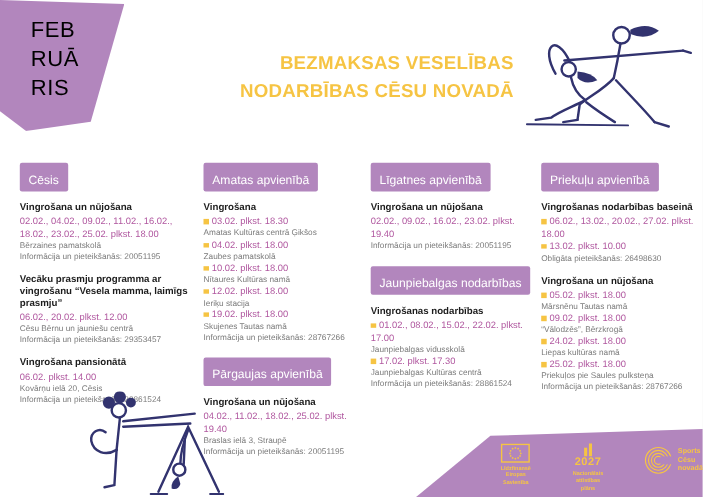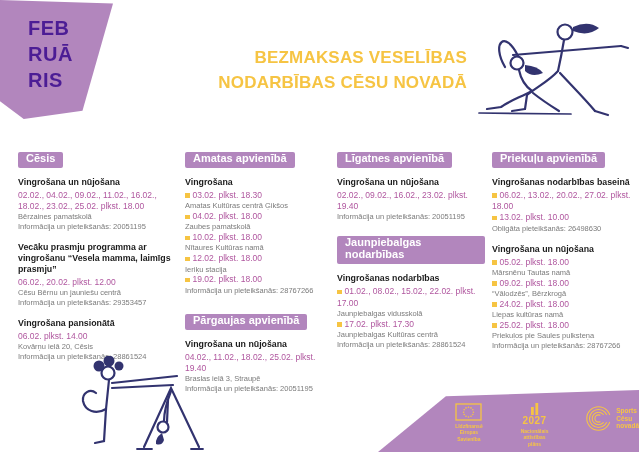--- a/index.html
+++ b/index.html
@@ -10,35 +10,35 @@
     --gray:#7b7b7b;
     --ink:#1d1d1d;
   }
   *{margin:0;padding:0;box-sizing:border-box;}
   body{background:#e8e8e8;font-family:"Liberation Sans",sans-serif;}
   #poster{position:relative;width:639px;height:452px;background:#ffffff;overflow:hidden;}
 
   
   .feb{position:absolute;left:0;top:0;width:113px;height:119px;background:var(--purple);
        clip-path:polygon(0 0,100% 3%,73% 93%,21% 100%,0 85%);}
-  .feb-text{padding:15px 0 0 28px;color:#4c1d95;font-weight:700;font-size:20px;line-height:26px;letter-spacing:.5px;}
+  .feb-text{padding:15px 0 0 28px;color:#000000;font-weight:400;font-size:20px;line-height:26px;letter-spacing:.5px;}
 
   
   .title{position:absolute;left:143px;top:46px;width:324px;text-align:right;color:var(--gold);
          font-weight:700;font-size:17px;line-height:1.45;letter-spacing:.2px;}
 
   
   .column{position:absolute;top:148px;}
   .column-1{left:18px;width:154px;}
   .column-2{left:185px;width:148px;}
   .column-3{left:337px;width:148px;}
   .column-4{left:492px;width:145px;}
   .section + .section{margin-top:14px;}
-  .badge{display:inline-block;background:var(--purple);color:#fff;font-weight:700;font-size:11px;
-         padding:0 8px 4px;border-radius:2px;margin-bottom:9px;}
+  .badge{display:inline-block;background:var(--purple);color:#fff;font-weight:400;font-size:11px;
+         padding:10px 8px 4px;border-radius:2px;margin-bottom:9px;}
   .event{margin-bottom:10px;}
   .event-title{font-size:8.8px;font-weight:700;color:var(--ink);line-height:1.25;margin-bottom:2px;}
   .line{line-height:1.32;}
   .date{font-size:8.5px;font-weight:400;color:var(--magenta);}
   .detail{font-size:7.5px;color:var(--gray);}
   .bullet{display:inline-block;width:4.5px;height:4.5px;background:var(--gold);margin-right:3px;}
 
   
   .illus-top{position:absolute;left:461px;top:5px;width:172px;height:124px;}
   .illus-bottom{position:absolute;left:16px;top:356px;width:188px;height:96px;}
@@ -118,20 +118,21 @@
             <div class="event-title">Vingrošana</div>
             <div class="line date"><span class="bullet"></span>03.02. plkst. 18.30</div>
             <div class="line detail">Amatas Kultūras centrā Ģikšos</div>
             <div class="line date"><span class="bullet"></span>04.02. plkst. 18.00</div>
             <div class="line detail">Zaubes pamatskolā</div>
             <div class="line date"><span class="bullet"></span>10.02. plkst. 18.00</div>
             <div class="line detail">Nītaures Kultūras namā</div>
             <div class="line date"><span class="bullet"></span>12.02. plkst. 18.00</div>
             <div class="line detail">Ieriķu stacija</div>
             <div class="line date"><span class="bullet"></span>19.02. plkst. 18.00</div>
+            <div class="line detail">Skujenes Tautas namā</div>
             <div class="line detail">Informācija un pieteikšanās: 28767266</div>
           </div></div>
         <div class="section"><div class="badge">Pārgaujas apvienībā</div><div class="event">
             <div class="event-title">Vingrošana un nūjošana</div>
             <div class="line date">04.02., 11.02., 18.02., 25.02. plkst. 19.40</div>
             <div class="line detail">Braslas ielā 3, Straupē</div>
             <div class="line detail">Informācija un pieteikšanās: 20051195</div>
           </div></div>
       </div>
       <div class="column column-3">

